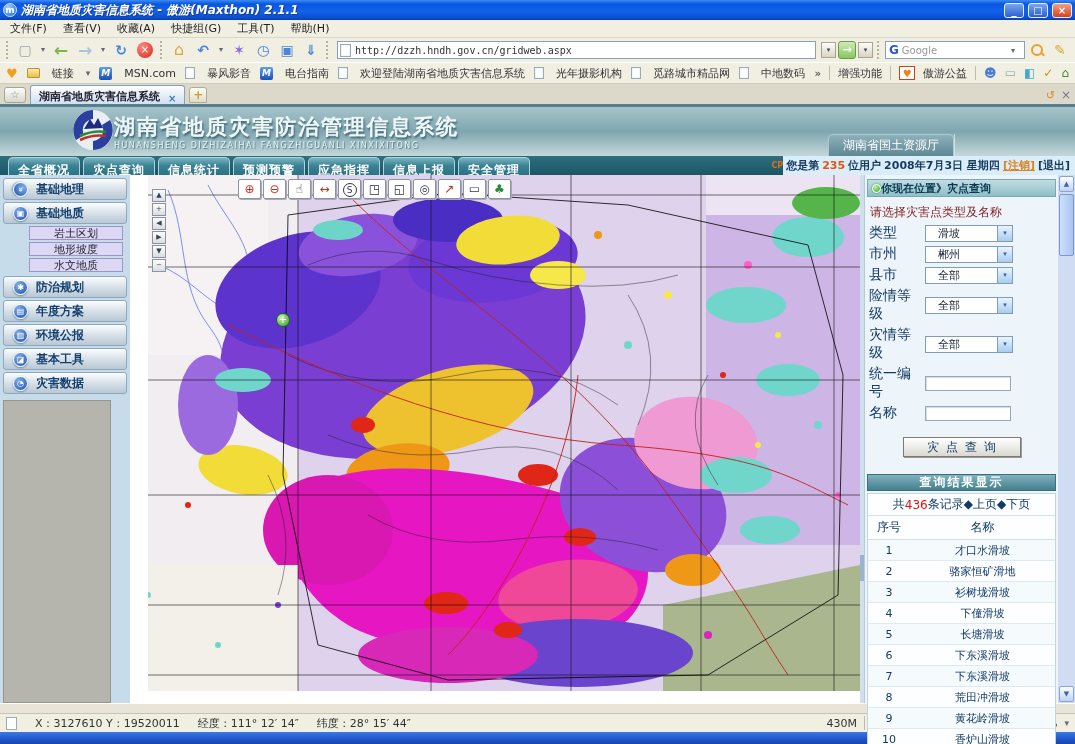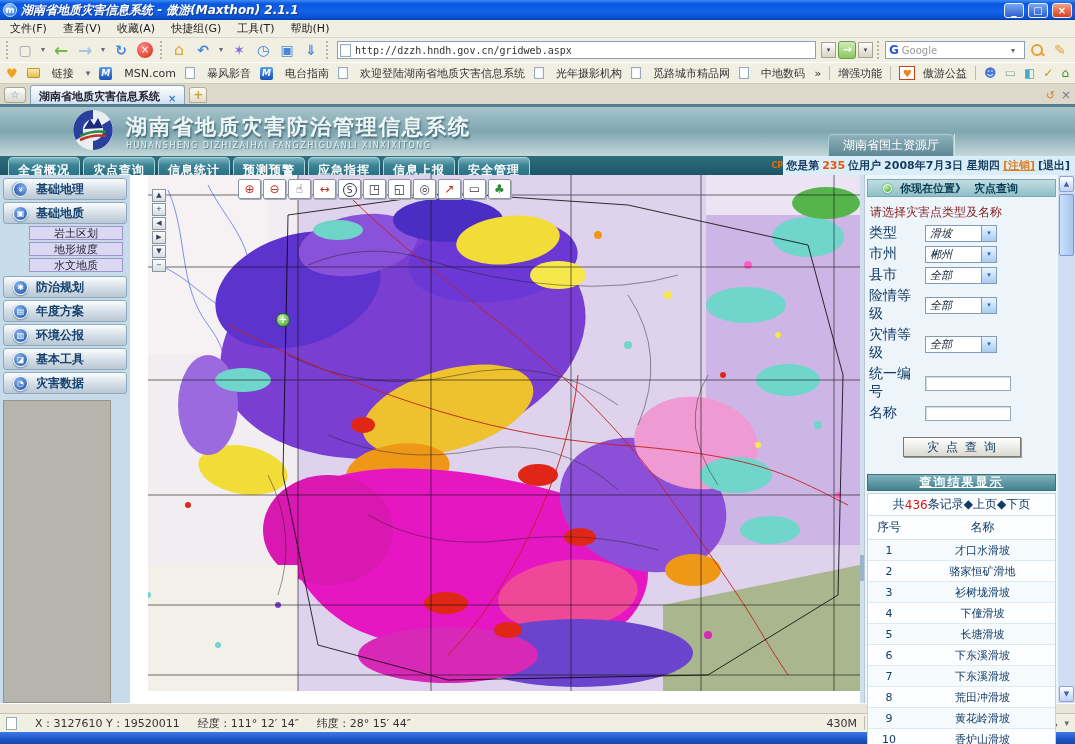--- a/index.html
+++ b/index.html
@@ -58,21 +58,21 @@
   .star-btn { width:22px; height:16px; background:linear-gradient(#fdfdfd,#d8d8cc); border:1px solid #a8a494; border-radius:3px; text-align:center; font-size:10px; line-height:14px; color:#888; margin-bottom:1px; }
   .tab { height:19px; background:linear-gradient(#fefefe,#cfe0f0); border:1px solid #8aa0b4; border-bottom:none; border-radius:3px 3px 0 0; padding:0 8px; display:flex; align-items:flex-end; gap:8px; font-size:11px; font-weight:bold; color:#223; }
   .tab-x { color:#3a78c8; font-size:10px; }
   .newtab { width:18px; height:16px; background:linear-gradient(#fdfdf4,#e0dcc8); border:1px solid #b0ac98; border-radius:3px 3px 0 0; text-align:center; color:#c8a030; font-weight:bold; line-height:14px; margin-bottom:1px; }
   .tab-right { margin-left:auto; display:flex; gap:6px; align-items:center; margin-bottom:2px; }
   .tr-ic { font-size:11px; color:#e08828; } .tr-x { color:#778; }
 
   
   .siteheader { height:52px; background:linear-gradient(#a6c4ca,#7fa6b0 50%,#c4d8da); border-top:3px solid #557f8e; position:relative; display:flex; align-items:center; }
   .logo-wrap { margin-left:72px; }
-  .ht-wrap { margin-left:12px; }
+  .ht-wrap { margin-left:0; }
   .ht-main { font-size:21px; font-weight:bold; color:#eef7f8; letter-spacing:2px; text-shadow:1px 2px 2px #39616e, 0 0 1px #fff; }
   .ht-sub { font-size:8px; color:#e4f2f2; letter-spacing:1.5px; text-shadow:1px 1px 1px #4a7482; }
   .hdr-links { position:absolute; right:120px; bottom:0; display:flex; }
   .hdr-link { background:linear-gradient(#8fb0ba,#5d8894); border:1px solid #a8ccd4; border-bottom:none; border-radius:5px 5px 0 0; color:#fff; font-size:12px; padding:2px 14px; }
   .hdr-div { width:1px; background:#cfe4e8; }
 
   
   .navrow { height:19px; display:flex; }
   .navtabs { flex:1; background:linear-gradient(#2e6e7e,#1c5666); display:flex; gap:3px; padding:1px 8px 0; }
   .navtab { background:linear-gradient(#7cb4c0,#3a8294 45%,#2a7284); border:1px solid #a8d4dc; border-bottom:none; border-radius:5px 5px 0 0; color:#fff; font-size:12px; font-weight:bold; padding:4px 9px; letter-spacing:1px; line-height:17px; }
@@ -104,30 +104,30 @@
   .circleS { display:inline-block; width:14px; height:14px; border:1px solid #334; border-radius:50%; line-height:12px; font-size:9px; color:#334; margin-top:2px; }
   .pan-widget { position:absolute; left:22px; top:14px; display:flex; flex-direction:column; gap:1px; }
   .pan-btn { width:14px; height:13px; background:linear-gradient(#fdfdfd,#d8dde2); border:1px solid #8a94a0; font-size:7px; line-height:11px; text-align:center; color:#345; }
   .map-marker { position:absolute; left:146px; top:138px; width:14px; height:14px; border-radius:50%; background:radial-gradient(circle at 35% 30%,#c8f0b0,#3a9a30); border:1px solid #1a6a18; color:#fff; font-size:10px; line-height:12px; text-align:center; }
 
   .splitter { position:absolute; left:860px; top:0; width:4px; height:100%; background:#cfe0ec; }
   .split-handle { position:absolute; left:0; top:380px; width:4px; height:26px; background:#9ab4cc; }
 
   
   .rpanel { position:absolute; left:864px; top:0; width:194px; height:100%; background:#eef5fa; border-left:1px solid #b8c8d8; }
-  .loc-bar { height:18px; margin:4px 2px 0; background:linear-gradient(#c2dde2,#8fc0c8); display:flex; align-items:center; gap:8px; padding:0 15px; color:#0a3a52; font-weight:bold; font-size:11px; border:1px solid #7aa8b2; }
+  .loc-bar { height:18px; margin:4px 2px 0; background:linear-gradient(#c2dde2,#8fc0c8); display:flex; align-items:center; gap:0; padding:0 4px; color:#0a3a52; font-weight:bold; font-size:11px; border:1px solid #7aa8b2; }
   .green-dot { width:9px; height:9px; border-radius:50%; background:radial-gradient(circle at 35% 30%,#bef49e,#2f9e28); border:1px solid #fff; box-shadow:0 0 2px #383; }
   .instr { margin:7px 5px 2px; color:#7f1d1d; font-size:12px; }
   .frow { display:flex; align-items:center; margin:3px 4px 0; gap:3px; }
   .flabel { width:53px; color:#123a66; font-size:14px; flex:0 0 auto; }
-  .fselect { width:72px; height:17px; background:#fff; border:1px solid #7f9db9; display:flex; align-items:center; justify-content:space-between; font-size:11px; color:#123; padding-left:4px;font-style:italic; }
+  .fselect { width:88px; height:17px; background:#fff; border:1px solid #7f9db9; display:flex; align-items:center; justify-content:space-between; font-size:11px; color:#123; padding-left:12px; }
   .sel-arrow { width:15px; height:15px; background:linear-gradient(#eaf4fe,#a8ccf0); border-left:1px solid #7f9db9; color:#2a62b8; font-size:7px; text-align:center; line-height:14px; }
   .ftext { width:86px; height:15px; background:#fff; border:1px solid #98a8b8; box-shadow:inset 1px 1px 1px #cdd; }
   .qbtn { margin:15px auto 0; width:118px; height:20px; background:linear-gradient(#ffffff,#d9d9d1); border:1px solid #7a7a72; box-shadow:1px 1px 0 #9a9a92; font-size:12px; color:#123a66; display:flex; align-items:center; justify-content:center; letter-spacing:7px; padding-left:7px; }
-  .res-head { margin:17px 2px 0; height:17px; background:linear-gradient(#7fb2bc,#43808e); color:#fff; font-weight:bold; font-size:12px; display:flex; align-items:center; justify-content:center; letter-spacing:2px; border:1px solid #3a707c;text-decoration:underline; }
+  .res-head { margin:17px 2px 0; height:17px; background:linear-gradient(#7fb2bc,#43808e); color:#fff; font-weight:bold; font-size:12px; display:flex; align-items:center; justify-content:center; letter-spacing:2px; border:1px solid #3a707c; }
   .res-box { margin:2px 2px 0; background:#fdfeff; border:1px solid #c2d4e2; }
   .res-count { height:22px; display:flex; align-items:center; justify-content:center; color:#123a66; font-size:12px; border-bottom:1px solid #d4e2ee; gap:0; }
   .res-red { color:#e01010; }
   .res-colhead { height:24px; display:flex; align-items:center; border-bottom:1px solid #d4e2ee; color:#123a66; font-size:12px; }
   .c-num { width:42px; text-align:center; flex:0 0 auto; }
   .c-name { flex:1; text-align:center; }
   .res-row { height:21px; display:flex; align-items:center; border-bottom:1px solid #dde9f3; color:#123a66; font-size:11px; }
   .res-row:nth-child(odd) { background:#f5fafd; }
 
   

